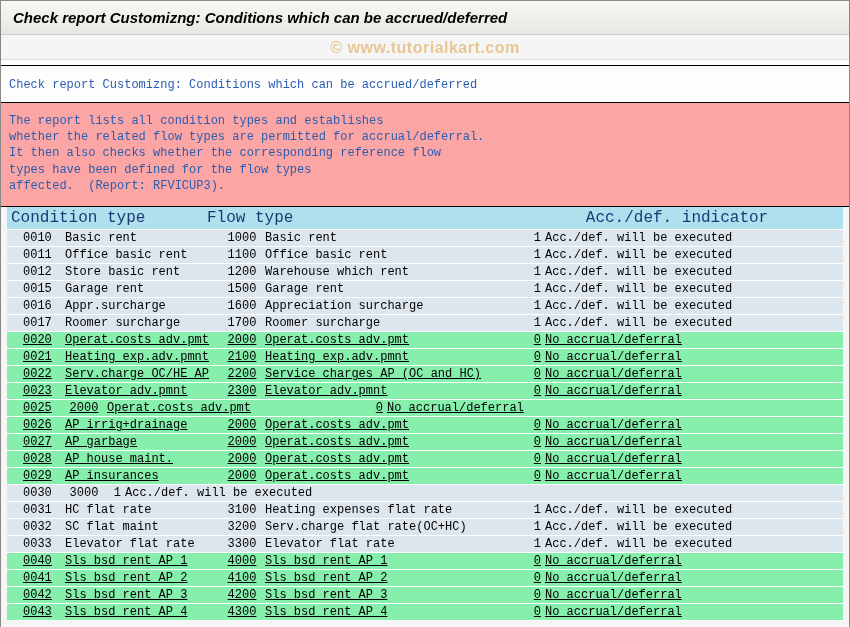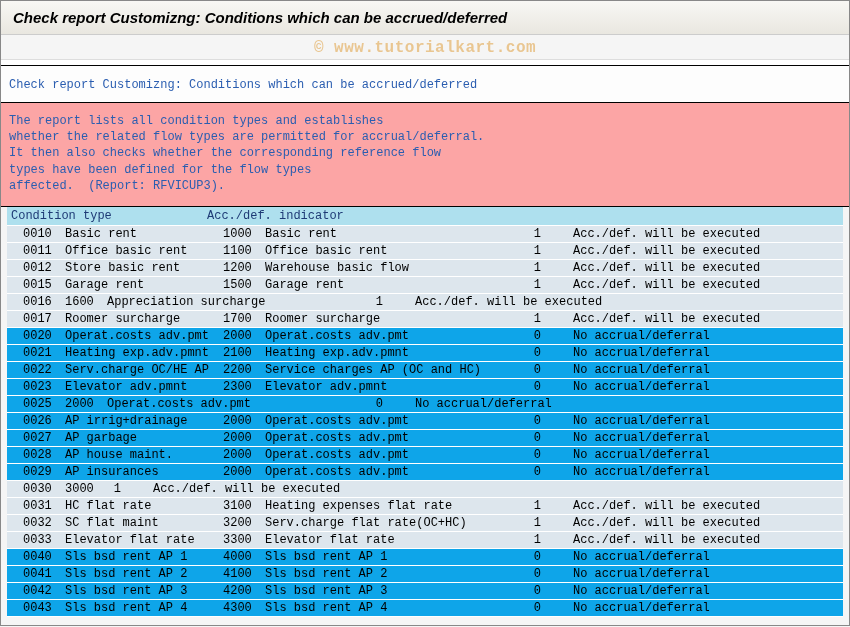--- a/index.html
+++ b/index.html
@@ -20,21 +20,21 @@
       border-bottom: 1px solid #ccc;
       font-family: Arial, sans-serif;
       font-size: 15px;
       font-weight: bold;
       font-style: italic;
       color: #000;
     }
     .watermark {
       text-align: center;
       color: #e0a040;
-      font-family: Liberation Mono, monospace;
+      font-family: Liberation Sans, sans-serif;
       font-size: 16px;
       font-weight: bold;
       padding: 4px 0 2px 0;
       opacity: 0.55;
       letter-spacing: 0.5px;
     }
     .spacer-bar {
       height: 6px;
       border-top: 1px solid #ddd;
       background: #fff;
@@ -58,42 +58,42 @@
       background: #fca5a5;
       white-space: pre;
     }
     .grid {
       padding: 0 6px 8px 6px;
     }
     .grid-header {
       display: flex;
       background: #aee0ee;
       color: #1e3a75;
-      font-size: 12px;
+      font-size: 16px;
       padding: 2px 0;
       border-bottom: 1px solid #fff;
     }
     .grid-row {
       display: flex;
       font-size: 12px;
       padding: 1px 0;
       border-bottom: 1px solid #fff;
       color: #000;
     }
     .grid-row.blue { background: #dde6ed; }
-    .grid-row.red  { background: #0ea5e9; }
+    .grid-row.red  { background: #86efac; text-decoration: underline; }
     .col-cond-code { width: 58px;  padding-left: 16px; }
     .col-cond-text { width: 158px; }
-    .col-flow-code { width: 42px;  text-align: left; padding-right: 4px; }
+    .col-flow-code { width: 42px;  text-align: center; padding-right: 4px; }
     .col-flow-text { width: 262px; }
     .col-ind-code  { width: 18px;  text-align: right; padding-right: 4px; }
-    .col-ind-text  { flex: 1; margin-left: 28px; }
+    .col-ind-text  { flex: 1; }
     .hdr-cond { width: 200px; padding-left: 4px; }
     .hdr-flow { width: 304px; padding-left: 0; }
-    .hdr-ind  { flex: 1; }
+    .hdr-ind  { flex: 1; text-align: center; }
   </style>
 </head>
 <body>
 
 <div class="window">
 
   <div class="title-bar">
     <span>Check report Customizng: Conditions which can be accrued/deferred</span>
   </div>
 
@@ -110,20 +110,21 @@
 whether the related flow types are permitted for accrual/deferral.
 It then also checks whether the corresponding reference flow
 types have been defined for the flow types
 affected.  (Report: RFVICUP3).</div>
 
   <div class="divider"></div>
 
   <div class="grid">
     <div class="grid-header">
       <div class="hdr-cond">Condition type</div>
+      <div class="hdr-flow">Flow type</div>
       <div class="hdr-ind">Acc./def. indicator</div>
     </div>
     <div id="grid-body">
         <div class="grid-row blue">
           <div class="col-cond-code">0010</div>
           <div class="col-cond-text">Basic rent</div>
           <div class="col-flow-code">1000</div>
           <div class="col-flow-text">Basic rent</div>
           <div class="col-ind-code">1</div>
           <div class="col-ind-text">Acc./def. will be executed</div>
@@ -133,34 +134,35 @@
           <div class="col-cond-text">Office basic rent</div>
           <div class="col-flow-code">1100</div>
           <div class="col-flow-text">Office basic rent</div>
           <div class="col-ind-code">1</div>
           <div class="col-ind-text">Acc./def. will be executed</div>
         </div>
         <div class="grid-row blue">
           <div class="col-cond-code">0012</div>
           <div class="col-cond-text">Store basic rent</div>
           <div class="col-flow-code">1200</div>
-          <div class="col-flow-text">Warehouse basic flow</div>
+          <div class="col-flow-text">Warehouse which rent</div>
           <div class="col-ind-code">1</div>
           <div class="col-ind-text">Acc./def. will be executed</div>
         </div>
         <div class="grid-row blue">
           <div class="col-cond-code">0015</div>
           <div class="col-cond-text">Garage rent</div>
           <div class="col-flow-code">1500</div>
           <div class="col-flow-text">Garage rent</div>
           <div class="col-ind-code">1</div>
           <div class="col-ind-text">Acc./def. will be executed</div>
         </div>
         <div class="grid-row blue">
           <div class="col-cond-code">0016</div>
+          <div class="col-cond-text">Appr.surcharge</div>
           <div class="col-flow-code">1600</div>
           <div class="col-flow-text">Appreciation surcharge</div>
           <div class="col-ind-code">1</div>
           <div class="col-ind-text">Acc./def. will be executed</div>
         </div>
         <div class="grid-row blue">
           <div class="col-cond-code">0017</div>
           <div class="col-cond-text">Roomer surcharge</div>
           <div class="col-flow-code">1700</div>
           <div class="col-flow-text">Roomer surcharge</div>

